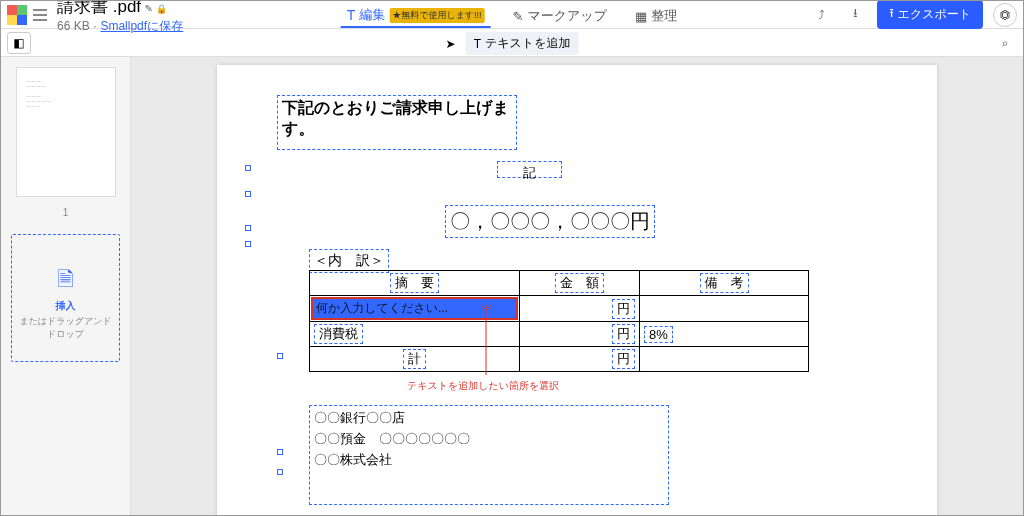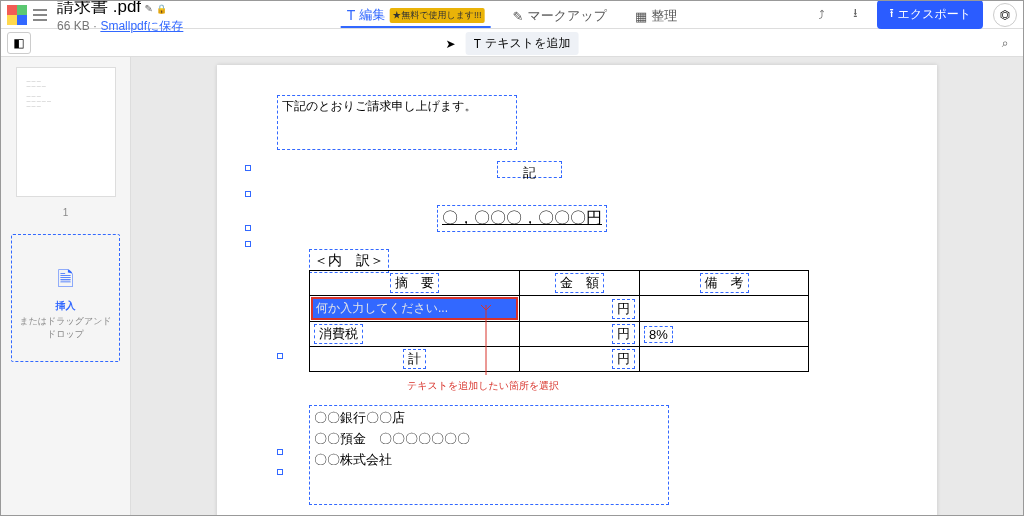--- a/index.html
+++ b/index.html
@@ -41,36 +41,36 @@
     .insert-zone .insert-lbl { font-size: 10px; font-weight: bold; }
     .insert-zone .insert-sub { font-size: 9px; color: #888; margin-top: 2px; }
     
     .canvas { flex: 1; background: #e9e9e9; overflow: hidden; position: relative; }
     .page { background: #fff; width: 720px; margin: 8px auto 0; height: 600px; position: relative; box-shadow: 0 0 4px rgba(0,0,0,0.15); }
     
     
     .field { position: absolute; border: 1px dashed #3268ff; padding: 2px 4px; font-size: 13px; }
     .sm { border: 1px dashed #3268ff; display: inline-block; padding: 0 4px; }
     
-    .intro { top: 30px; left: 60px; width: 240px; height: 55px; font-size: 12px; }
+    .intro { top: 30px; left: 60px; width: 240px; height: 55px; font-size: 16px; font-weight: bold; }
     .ki { top: 96px; left: 280px; width: 65px; height: 17px; text-align: center; }
     .m1 { position: absolute; top: 100px; left: 28px; width: 6px; height: 6px; border: 1px dashed #3268ff; }
     .m2 { position: absolute; top: 126px; left: 28px; width: 6px; height: 6px; border: 1px dashed #3268ff; }
-    .amount { top: 140px; left: 220px; font-size: 16px; font-family: serif; text-decoration: underline; }
+    .amount { top: 140px; left: 228px; font-size: 20px; font-family: serif; }
     .m3 { position: absolute; top: 160px; left: 28px; width: 6px; height: 6px; border: 1px dashed #3268ff; }
     .m4 { position: absolute; top: 176px; left: 28px; width: 6px; height: 6px; border: 1px dashed #3268ff; }
     .detail-lbl { top: 184px; left: 92px; font-size: 14px; text-align: center; }
     
     .tbl { position: absolute; top: 205px; left: 92px; border-collapse: collapse; width: 500px; font-size: 13px; }
     .tbl td, .tbl th { border: 1px solid #000; padding: 2px 4px; text-align: center; height: 20px; }
     .tbl th { font-weight: normal; }
     .desc-col { width: 210px; }
     .amt-col { width: 120px; }
     .input-cell { background: #fff; padding: 0 !important; position: relative; }
-    .input-box { border: 2px solid #d8332b; margin: 1px; padding: 1px 3px; color: #e5e5e5; background: #3268ff; text-align: left; font-size: 12px; }
+    .input-box { border: 2px solid #d8332b; margin: 1px; padding: 1px 3px; color: #0f172a; background: #3268ff; text-align: left; font-size: 12px; }
     
     .m5 { position: absolute; top: 288px; left: 60px; width: 6px; height: 6px; border: 1px dashed #3268ff; }
     .acc-lbl { top: 310px; left: 92px; font-size: 14px; }
     .m6 { position: absolute; top: 384px; left: 60px; width: 6px; height: 6px; border: 1px dashed #3268ff; }
     .m7 { position: absolute; top: 404px; left: 60px; width: 6px; height: 6px; border: 1px dashed #3268ff; }
     .bank { top: 340px; left: 92px; width: 360px; height: 100px; line-height: 1.6; }
     
     .arrow { position: absolute; top: 240px; left: 254px; pointer-events: none; }
     .arrow line, .arrow polyline { stroke: #d8332b; stroke-width: 1; fill: none; }
     .annotation { position: absolute; top: 314px; left: 190px; color: #d8332b; font-size: 10px; font-weight: normal; }

